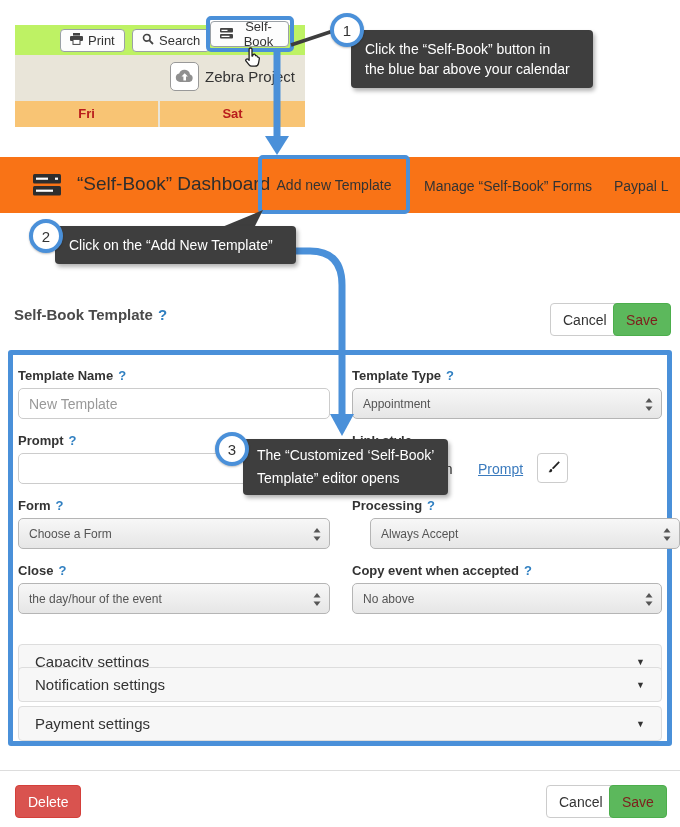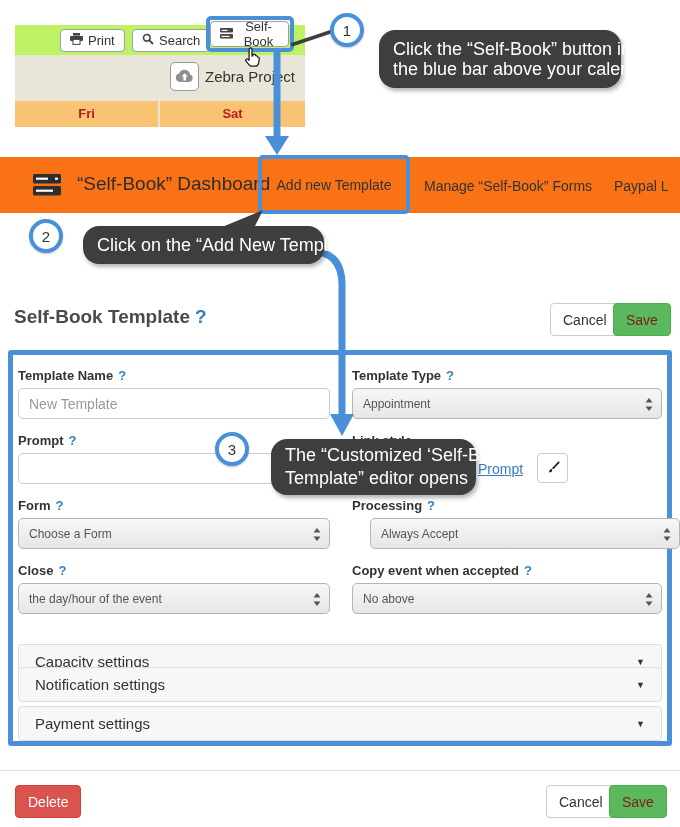--- a/index.html
+++ b/index.html
@@ -26,21 +26,21 @@
 
   
   .navbar{left:0;top:157px;width:680px;height:56px;background:#f97316;overflow:hidden;padding-left:11px;}
   .nav-title{position:absolute;left:77px;top:16px;font-size:19px;color:#2e2e2e;white-space:nowrap;}
   .nav-link{position:absolute;top:21px;font-size:14px;color:#333;text-decoration:none;white-space:nowrap;cursor:pointer;}
   .addtpl-hl{left:258px;top:155px;width:152px;height:59px;}
   .addtpl-link{position:absolute;left:0;top:0;width:100%;height:100%;display:flex;align-items:center;
     justify-content:center;font-size:14px;color:#333;text-decoration:none;cursor:pointer;}
 
   
-  .page-title{left:14px;top:306px;font-size:19px;font-weight:bold;color:#4a4a4a;}
+  .page-title{left:14px;top:306px;font-size:15px;font-weight:bold;color:#4a4a4a;}
   .help{color:#2f7fc1;font-weight:bold;margin-left:5px;}
   .btn{position:absolute;height:33px;border-radius:4px;font-family:inherit;font-size:14px;
     display:flex;align-items:center;justify-content:center;cursor:pointer;padding:0 12px;}
   .btn-default{background:#fff;border:1px solid #ccc;color:#333;}
   .btn-success{background:#5cb85c;border:1px solid #4cae4c;color:#7f1d1d;}
   .btn-danger{background:#d9534f;border:1px solid #d43f3a;color:#fff;}
 
   
   .form-box{left:8px;top:350px;width:664px;height:396px;border:5px solid #4a90d9;border-radius:3px;background:#fff;}
   .field-label{position:absolute;font-size:13px;font-weight:bold;color:#333;white-space:nowrap;}
@@ -61,22 +61,22 @@
 
   
   .divider{left:0;top:770px;width:680px;height:1px;background:#ddd;}
 
   
   .overlay{position:absolute;left:0;top:0;z-index:5;pointer-events:none;}
   .cursor{z-index:6;pointer-events:none;}
   .callout-circle{position:absolute;width:34px;height:34px;border-radius:50%;background:#fff;
     border:4px solid #4a90d9;color:#333;font-size:15px;display:flex;align-items:center;
     justify-content:center;z-index:11;box-shadow:0 1px 2px rgba(0,0,0,.25);}
-  .tooltip{position:absolute;background:#3e3e3e;color:#fff;border-radius:16px;z-index:10;
-    padding:9px 14px;font-size:18px;line-height:20px;box-shadow:2px 3px 4px rgba(0,0,0,.3);margin-left:28px;}
+  .tooltip{position:absolute;background:#3e3e3e;color:#fff;border-radius:4px;z-index:10;
+    padding:9px 14px;font-size:14px;line-height:20px;box-shadow:2px 3px 4px rgba(0,0,0,.3);}
   .tooltip div{white-space:nowrap;}
   .t3{line-height:23px;padding:5px 14px;}
 </style>
 </head>
 <body>
 
 <div class="stage">
 
   <div class="abs cal-bluebar">
     <button class="cal-btn" style="left:45px;top:4px;">

